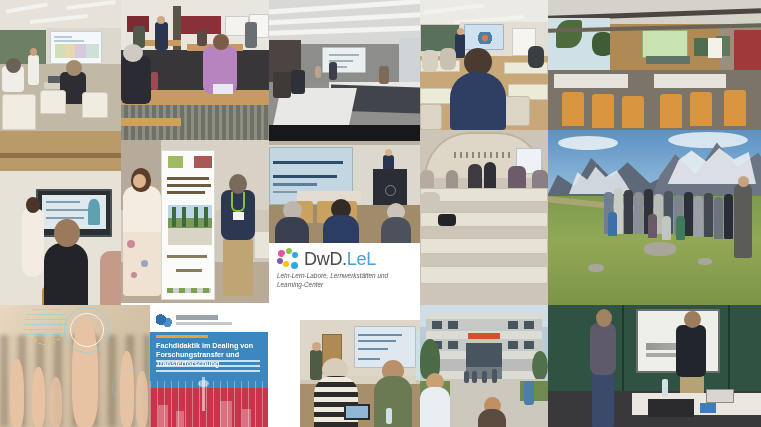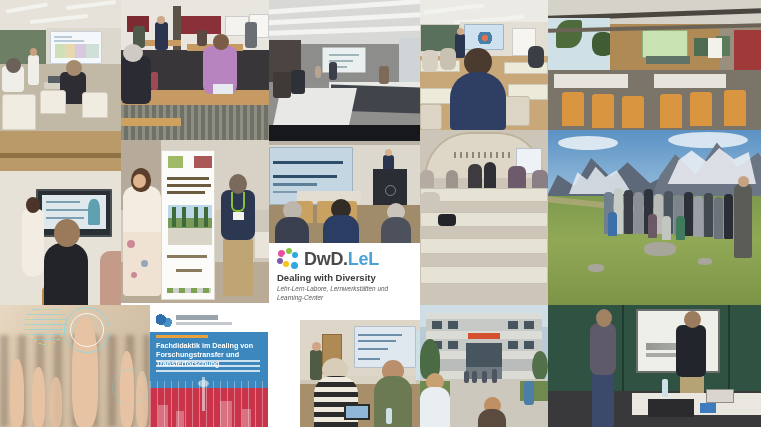--- a/index.html
+++ b/index.html
@@ -267,21 +267,21 @@
   #c10 .grp { position:absolute; left:56px; top:56px; width:150px; height:52px; }
   #c10 .gp { position:absolute; width:9px; border-radius:4px 4px 1px 1px; }
   #c10 .bigman { position:absolute; left:186px; top:54px; width:18px; height:74px; background:#5c5c56; border-radius:6px 6px 2px 2px; }
   #c10 .bigmanh { position:absolute; left:190px; top:46px; width:11px; height:11px; background:#c6a285; border-radius:50%; }
 
   
   #c11 { left:269px; top:243px; width:151px; height:62px; background:#ffffff; }
   .logo-row { display:flex; align-items:center; padding:5px 0 0 8px; gap:5px; }
   .logo-mark { position:relative; width:22px; height:22px; flex:0 0 auto; }
   .logo-mark span { position:absolute; border-radius:50%; }
-  .logo-word { font-size:18px; font-weight:bold; letter-spacing:-.3px; line-height:1; }
+  .logo-word { font-size:18px; font-weight:normal; letter-spacing:-.3px; line-height:1; }
   .logo-dwd { color:#4a4a4a; }
   .logo-lel { color:#4aa3d8; }
   .logo-sub { font-size:9.5px; font-weight:bold; color:#3b3b3b; padding-left:8px; margin-top:2px; }
   .logo-sub2 { font-size:6.4px; font-style:italic; color:#5a5a5a; padding-left:8px; margin-top:2px; line-height:1.35; }
 
   
   #c12 { left:0; top:305px; width:150px; height:122px;
       background:linear-gradient(125deg,#e8d8c2,#d9c6ab 40%,#cbb99f); }
   #c12 .crowd { position:absolute; left:0; top:30px; width:150px; height:92px;
       background:repeating-linear-gradient(90deg, rgba(90,70,55,.35) 0 8px, rgba(200,175,150,.25) 8px 18px); filter:blur(2px); }
@@ -656,21 +656,20 @@
         <span style="left:1px;top:2px;width:7px;height:7px;background:#e84f9c"></span>
         <span style="left:9px;top:0px;width:6px;height:6px;background:#8dc63f"></span>
         <span style="left:15px;top:4px;width:6px;height:6px;background:#2fa8e0"></span>
         <span style="left:0px;top:10px;width:6px;height:6px;background:#7e5aa8"></span>
         <span style="left:6px;top:13px;width:6px;height:6px;background:#f5c518"></span>
         <span style="left:14px;top:14px;width:7px;height:7px;background:#2fa8e0"></span>
         <span style="left:6px;top:6px;width:7px;height:7px;background:#ffffff"></span>
       </div>
       <div class="logo-word"><span class="logo-dwd">DwD.</span><span class="logo-lel">LeL</span></div>
     </div>
-    <div class="logo-sub">Dealing with Diversity</div>
     <div class="logo-sub2">Lehr-Lern-Labore, Lernwerkstätten und</div>
     <div class="logo-sub2" style="margin-top:0">Learning-Center</div>
   </div>
 
   <div class="cell" id="c12">
     <div class="crowd"></div>
     <div class="hand h-a"></div>
     <div class="hand h-b"></div>
     <div class="hand h-d"></div>
     <div class="hand h-c"></div>

